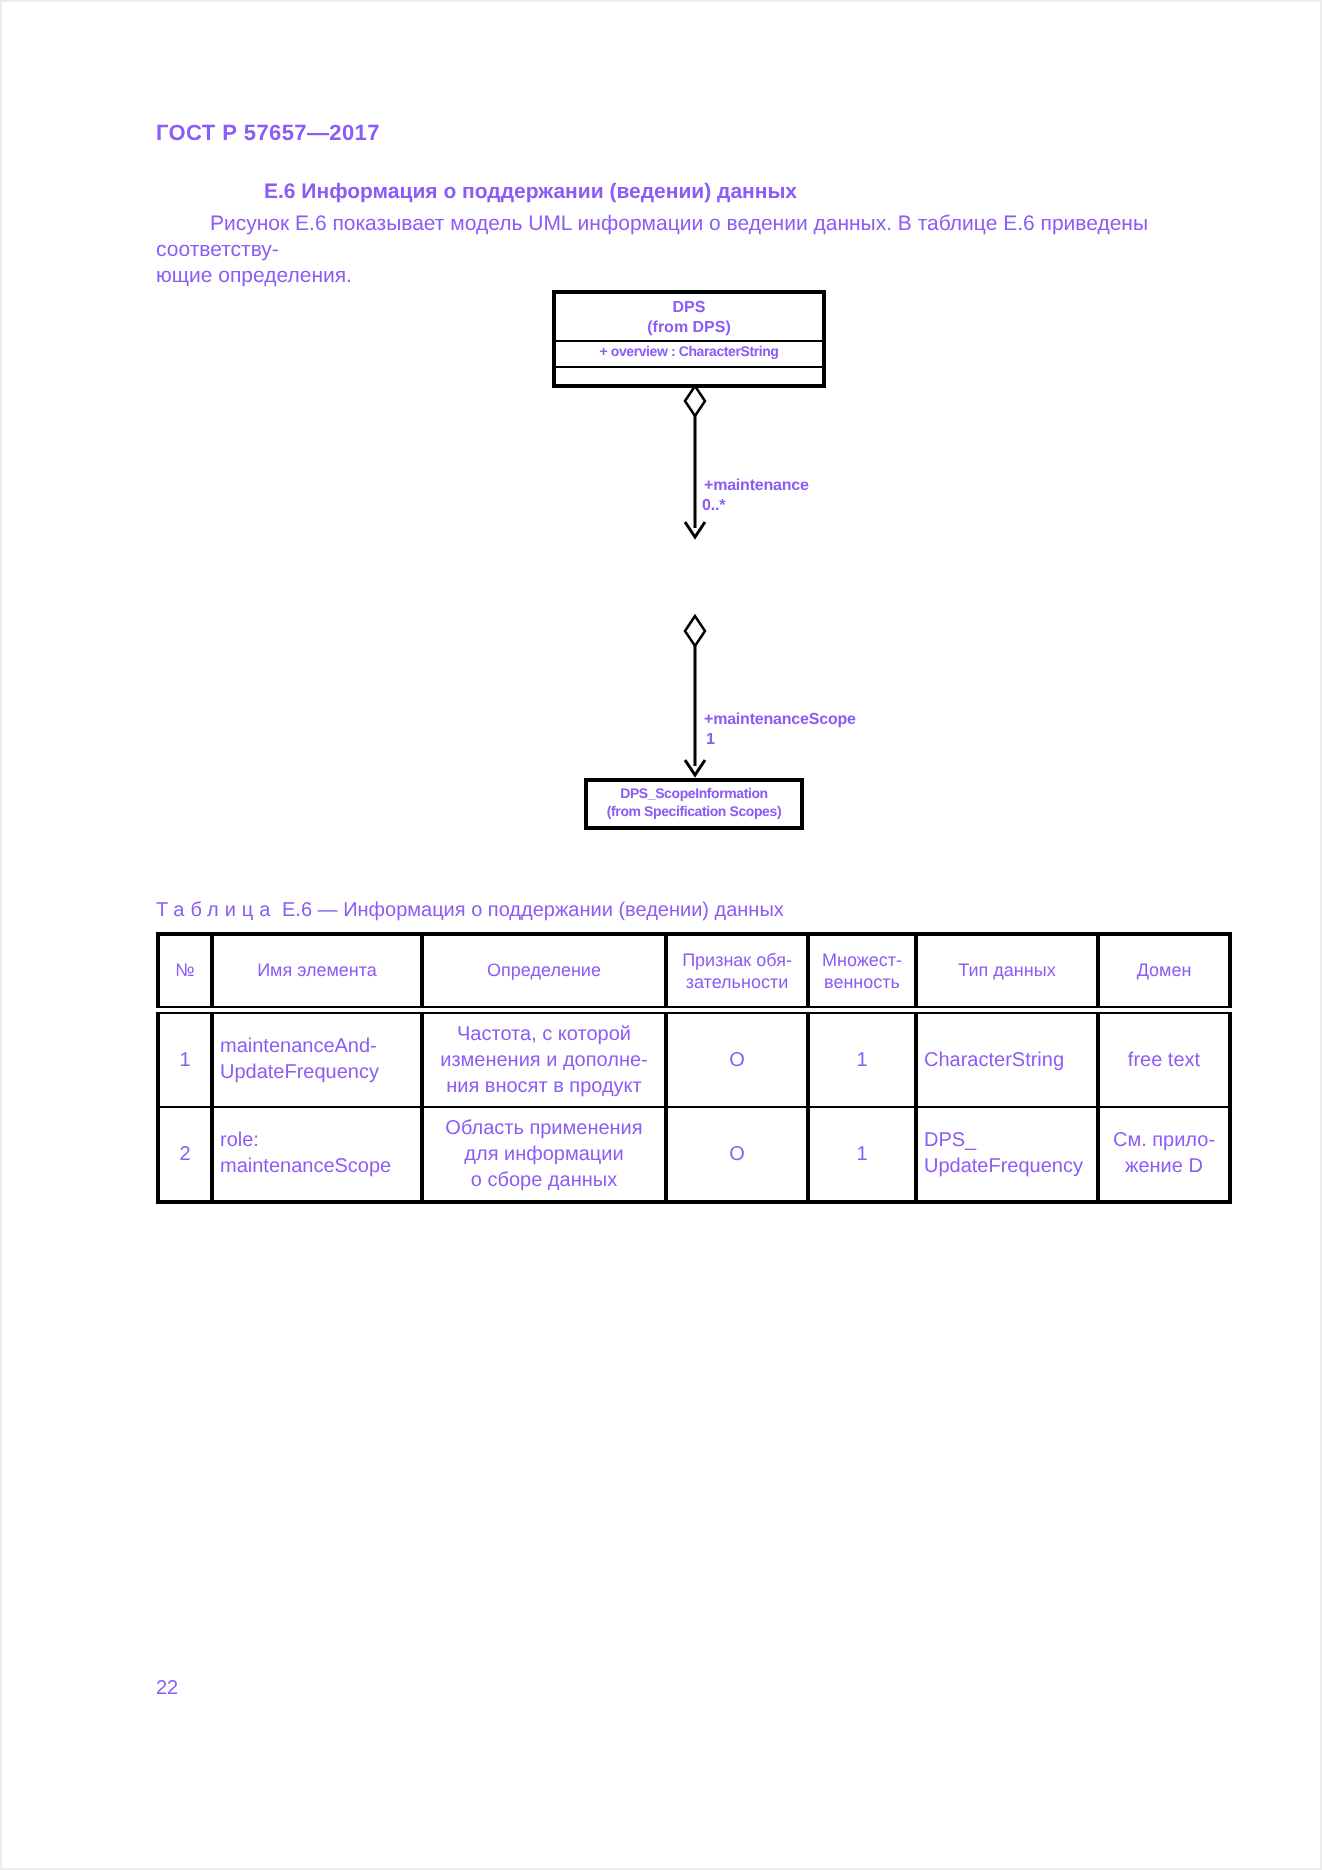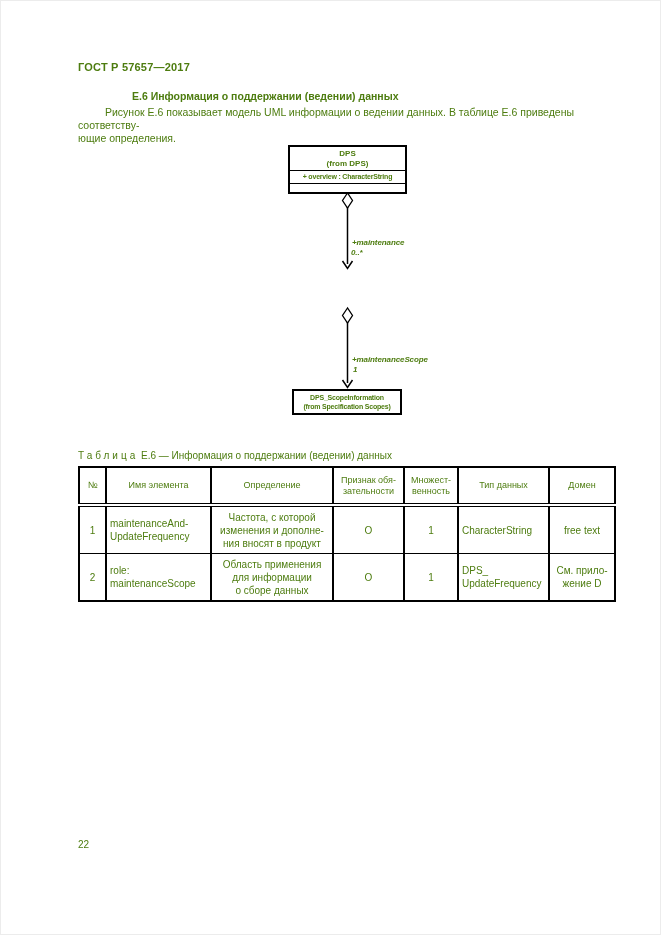--- a/index.html
+++ b/index.html
@@ -1,41 +1,41 @@
 <!DOCTYPE html>
 <html><head>
 <meta charset="utf-8">
 <style>
   html,body{margin:0;padding:0;background:#fff;}
   .page{
     position:relative;width:661px;height:935px;background:#fff;
-    font-family:"Liberation Sans", sans-serif;color:#4d7c0f;overflow:hidden;
+    font-family:"Liberation Sans", sans-serif;color:#8b5cf6;overflow:hidden;
     box-shadow:inset 0 0 0 1px #ececec;
   }
   .std-header{position:absolute;left:78px;top:61px;font-size:11px;font-weight:bold;letter-spacing:.2px;}
   .section-heading{position:absolute;left:104px;top:90px;font-size:10.5px;font-weight:bold;padding-left:28px;}
   .body-paragraph{position:absolute;left:78px;top:106px;width:540px;margin:0;
     font-size:10.5px;line-height:13px;text-indent:27px;white-space:pre-line;}
 
   
   .uml-box{position:absolute;border:2px solid #000;background:#fff;font-weight:bold;text-align:center;box-sizing:border-box;}
   .uml-title{white-space:pre-line;border-bottom:1px solid #000;}
   .uml-attrs{border-bottom:1px solid #000;letter-spacing:-.2px;}
-  .box1{left:288px;top:145px;width:119px;}
+  .box1{left:276px;top:145px;width:137px;}
   .box1 .uml-title{font-size:8px;line-height:10px;padding:2px 0 1px;}
   .box1 .uml-attrs{font-size:7px;line-height:12px;}
   .box1 .uml-ops{height:8px;}
   .box2{left:236px;top:270px;width:222px;}
   .box2 .uml-title{font-size:8px;line-height:13px;padding-top:1px;}
   .box2 .uml-attrs{font-size:7px;line-height:12px;}
   .box2 .uml-ops{height:6px;}
   .box3{left:292px;top:389px;width:110px;}
   .box3 .uml-title{font-size:7px;line-height:9px;padding:2px 0;border-bottom:none;letter-spacing:-.2px;}
   .connectors{position:absolute;left:0;top:0;pointer-events:none;}
-  .uml-label{position:absolute;font-size:8px;font-weight:bold;letter-spacing:-.1px;font-style:italic;}
+  .uml-label{position:absolute;font-size:8px;font-weight:bold;letter-spacing:-.1px;}
 
   .figure-caption{position:absolute;left:20px;top:425px;width:640px;text-align:center;
     font-size:10px;font-weight:bold;}
 
   .table-caption{position:absolute;left:78px;top:450px;font-size:10px;}
   .table-caption .spaced{letter-spacing:3px;}
 
   
   table.def{position:absolute;left:78px;top:466px;width:536px;border-collapse:collapse;
     table-layout:fixed;border:2px solid #000;}

